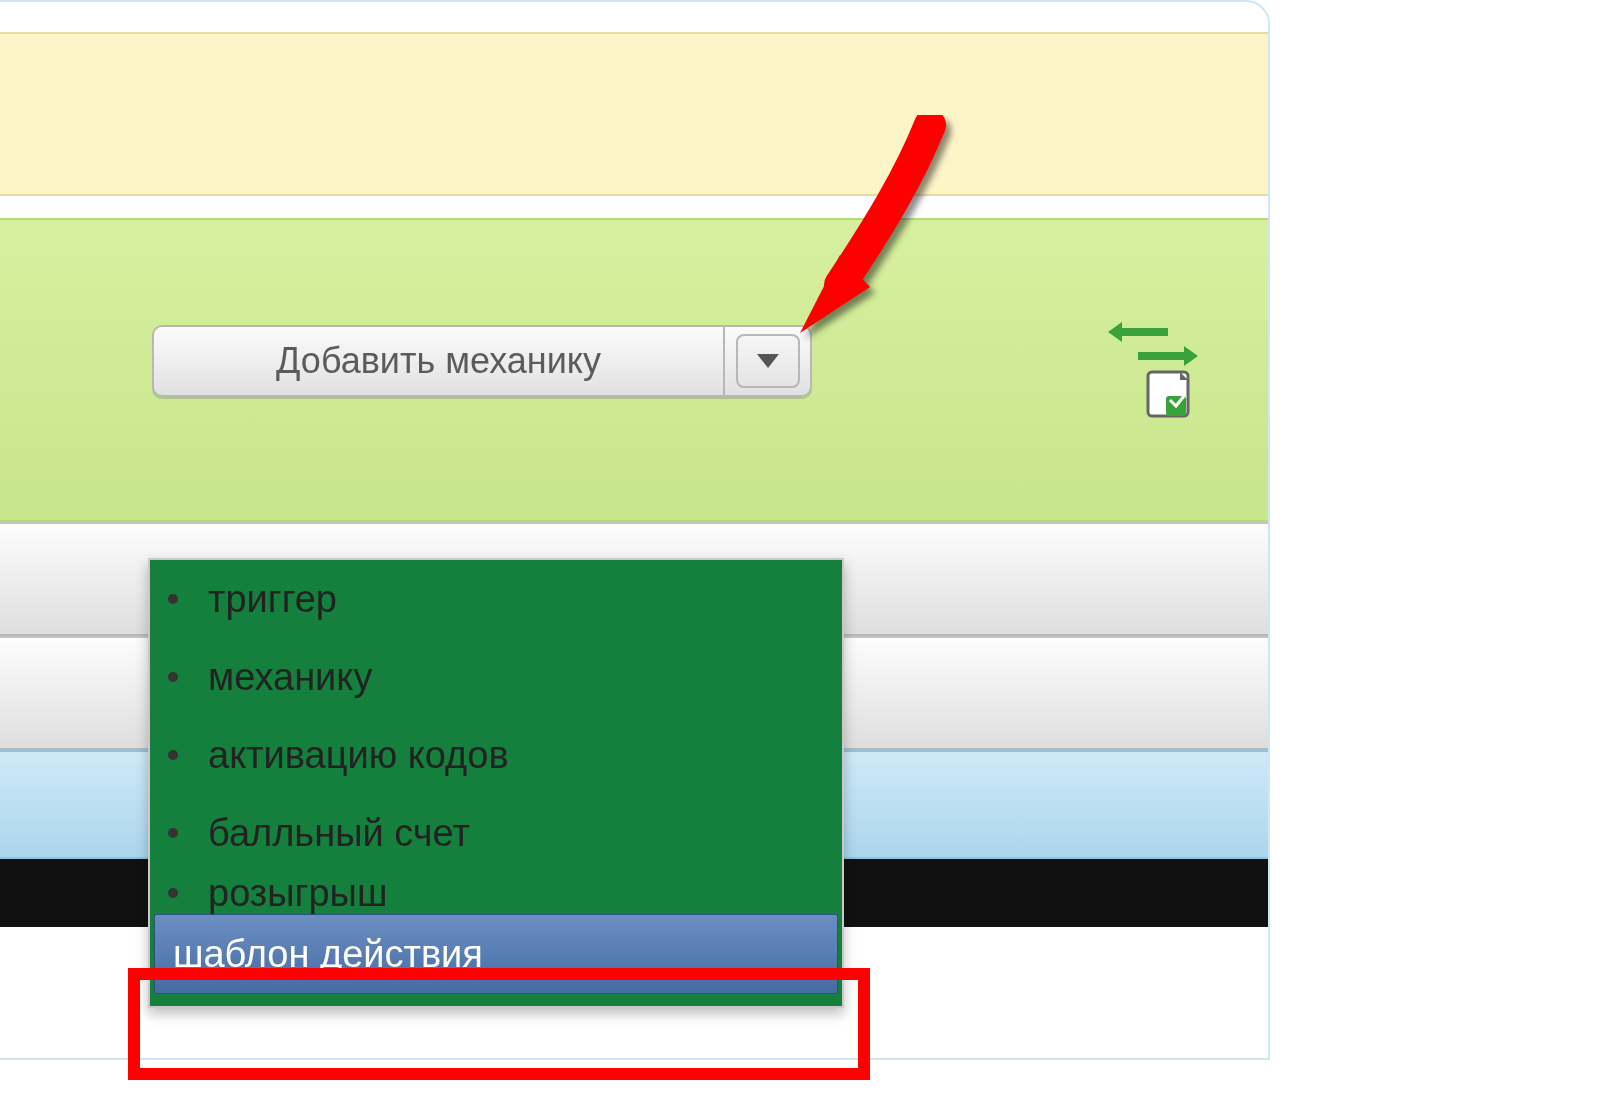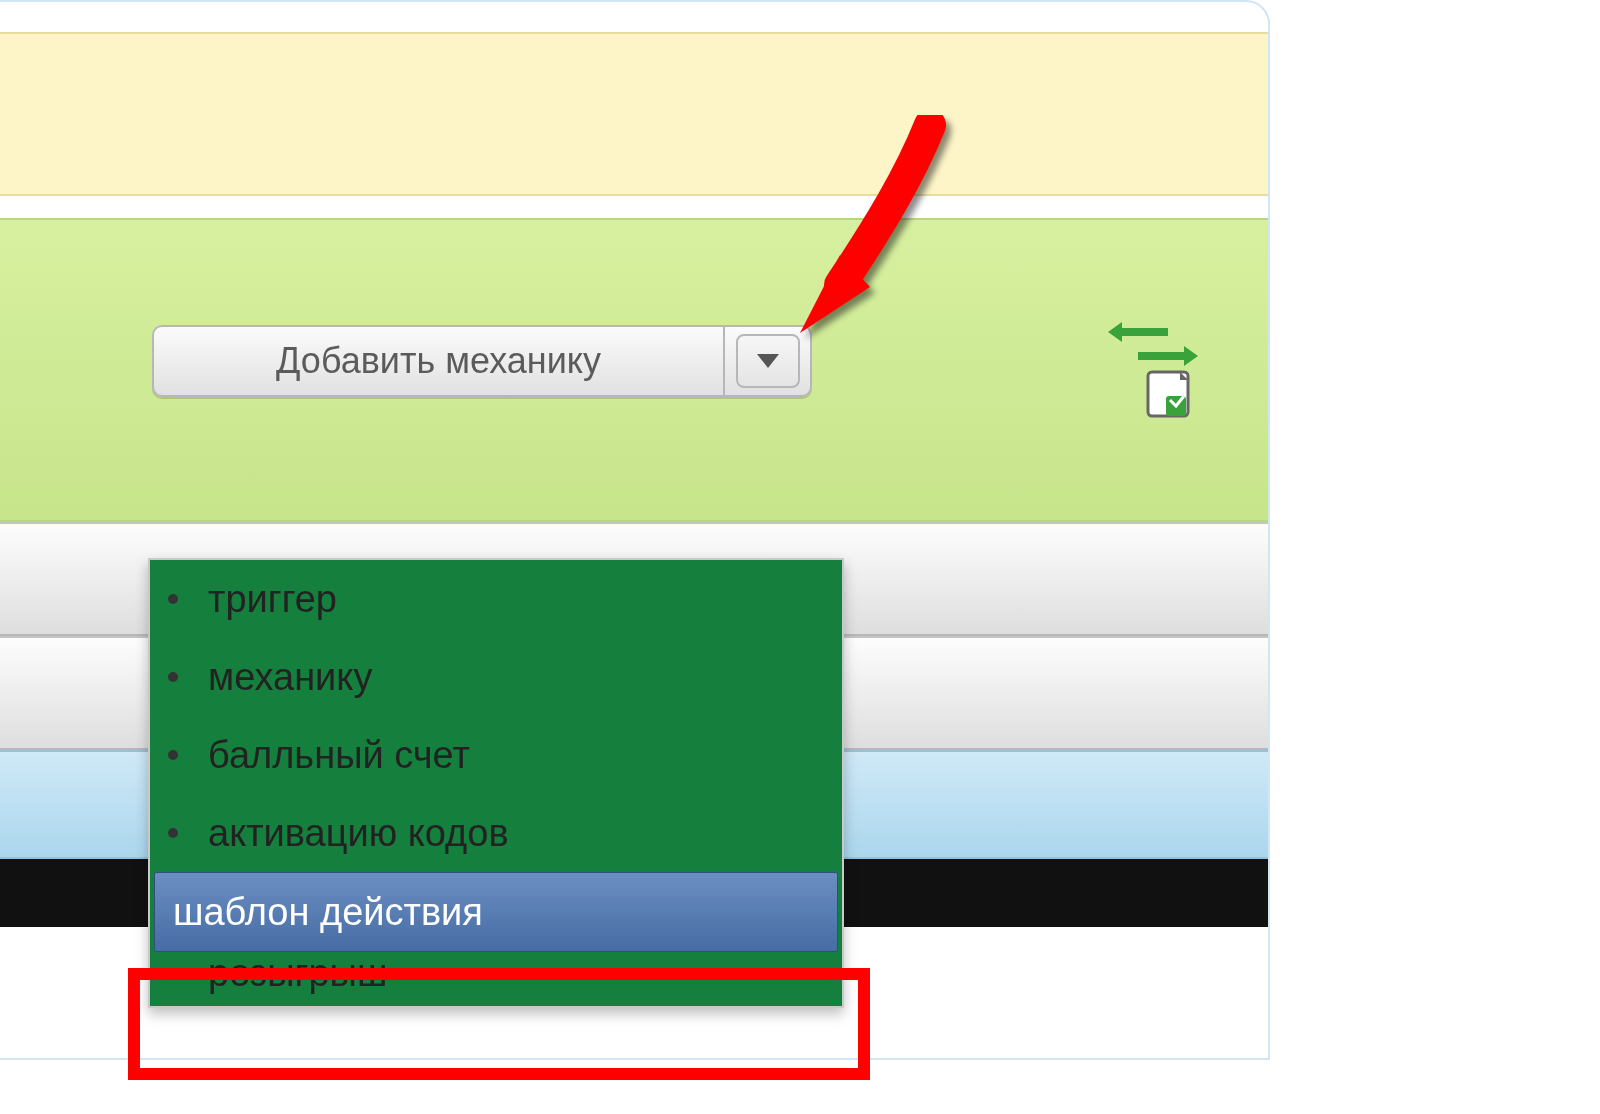--- a/index.html
+++ b/index.html
@@ -216,33 +216,33 @@
     <div class="item">
       <span class="bullet"></span>
       <span>триггер</span>
     </div>
     <div class="item">
       <span class="bullet"></span>
       <span>механику</span>
     </div>
     <div class="item">
       <span class="bullet"></span>
+      <span>активацию кодов</span>
+    </div>
+    <div class="item">
+      <span class="bullet"></span>
       <span>балльный счет</span>
     </div>
-    <div class="item">
-      <span class="bullet"></span>
-      <span>активацию кодов</span>
+    <div class="item cut">
+      <span class="bullet"></span>
+      <span>розыгрыш</span>
     </div>
     <div class="item selected">
 
       <span>шаблон действия</span>
-    </div>
-    <div class="item cut">
-      <span class="bullet"></span>
-      <span>розыгрыш</span>
     </div>
   </div>
 
   <div class="red-box"></div>
 
   <div class="red-arrow">
     <svg width="200" height="230" viewBox="0 0 200 230" class="arrow-shadow">
       <path d="M160 10 C 140 60, 110 110, 70 170" stroke="#ff0000" stroke-width="32" fill="none" stroke-linecap="round"></path>
       <polygon points="30,218 100,172 70,140" fill="#ff0000"></polygon>
     </svg>

